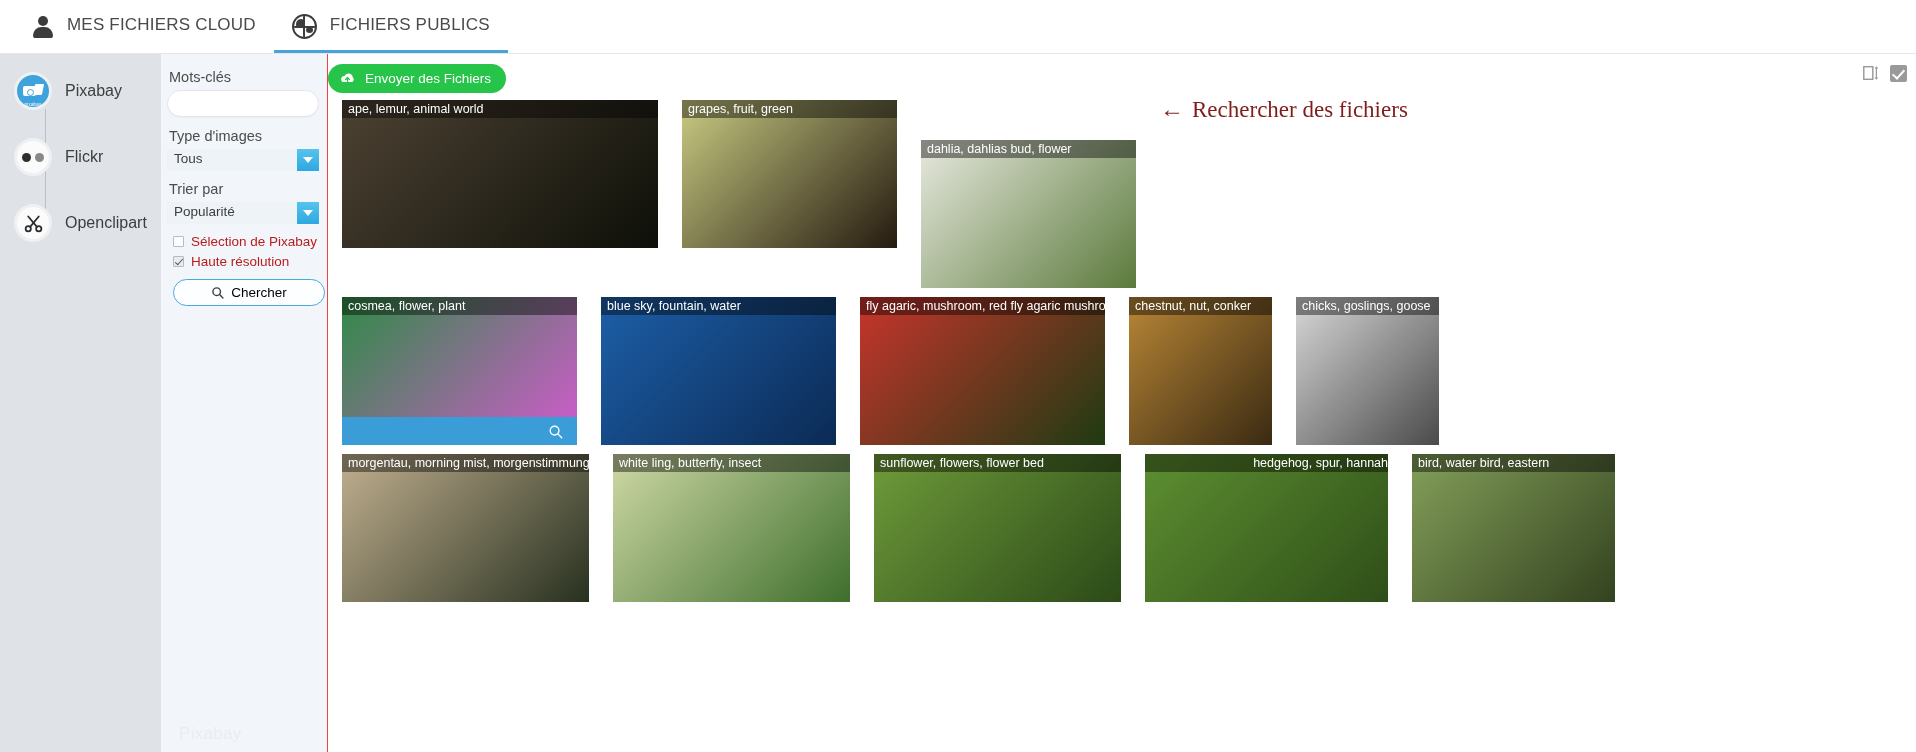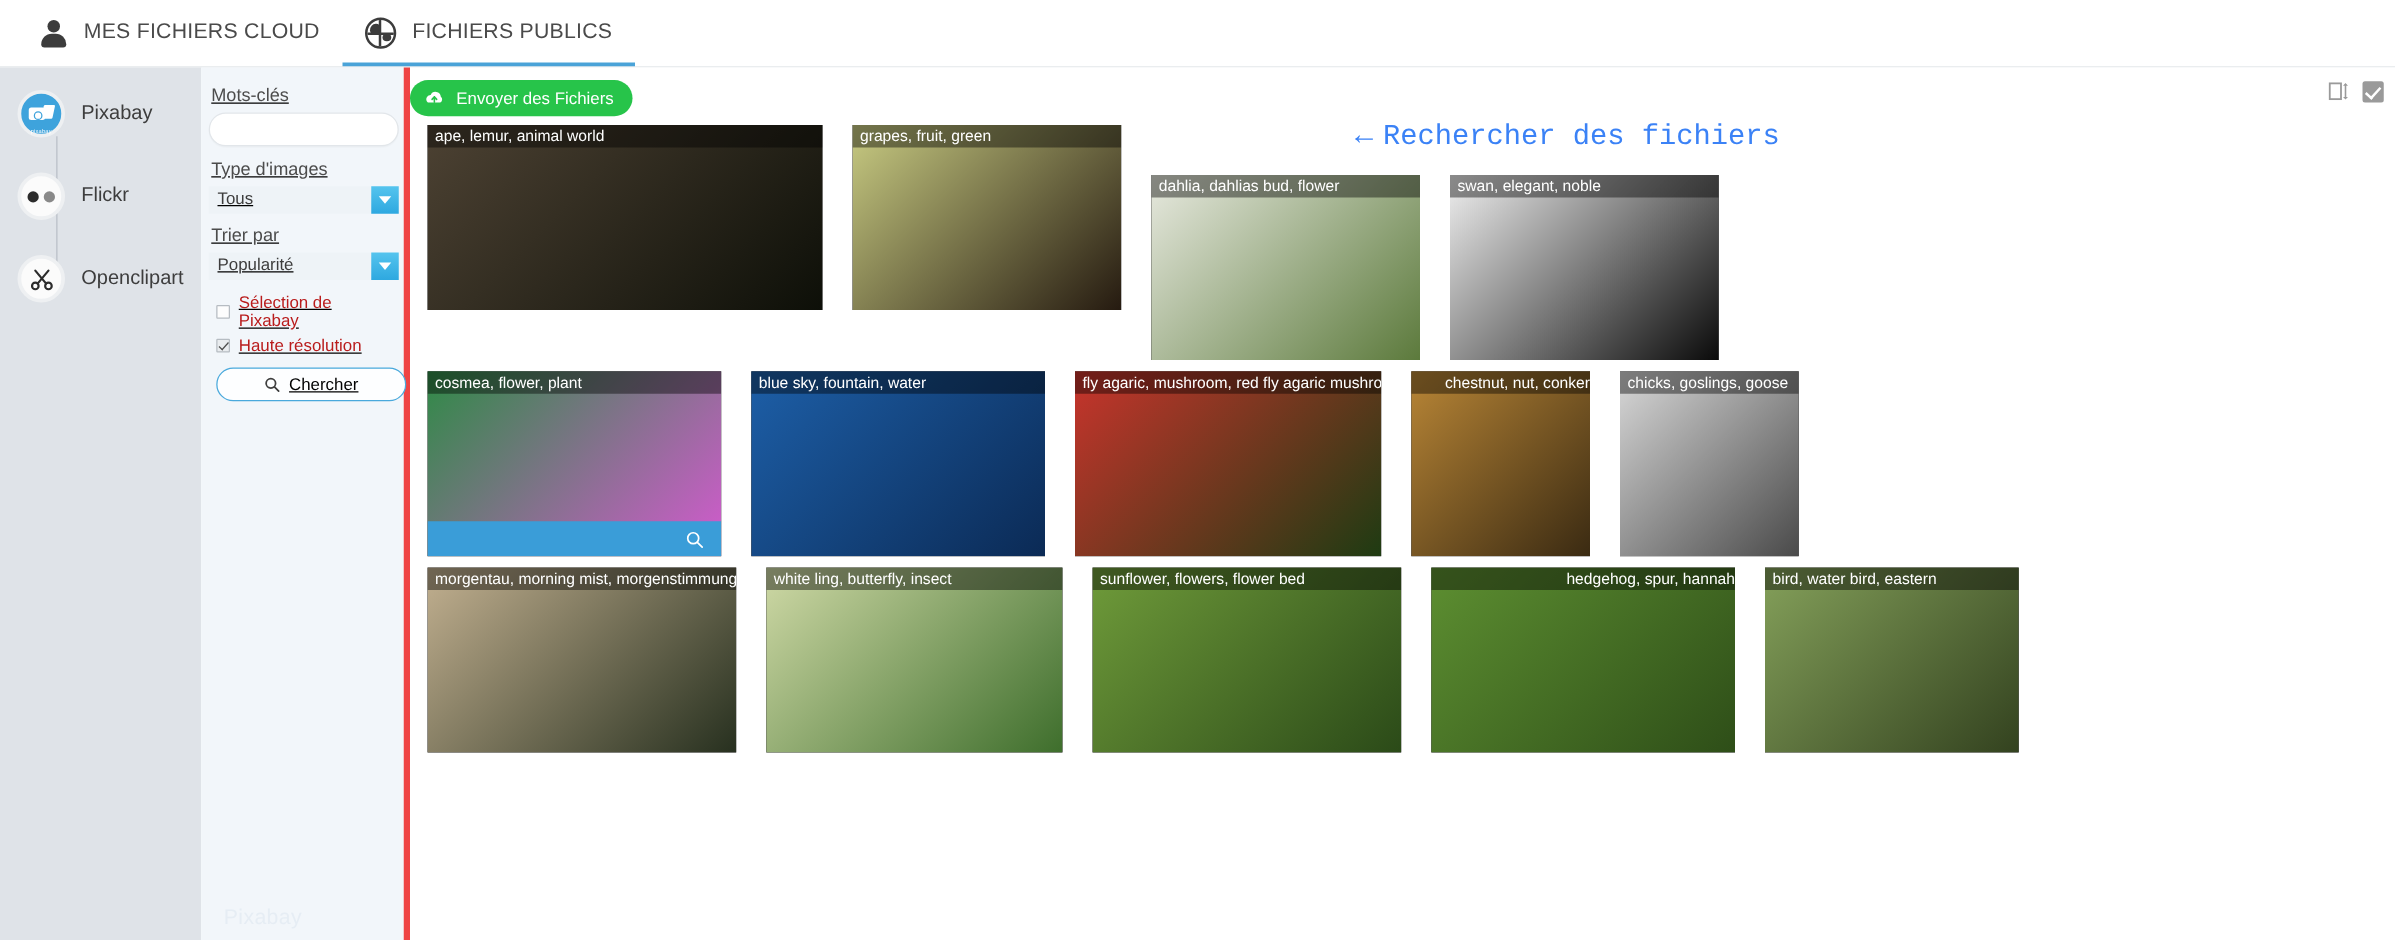--- a/index.html
+++ b/index.html
@@ -109,21 +109,21 @@
   .flickr-glyph { display:flex; gap:4px; align-items:center; }
   .flickr-glyph i { width:9px; height:9px; border-radius:50%; display:block; }
   .flickr-glyph i.a { background:#2c2c2c; }
   .flickr-glyph i.b { background:#2c2c2c; opacity:.55; }
   .scissors { width: 21px; height: 21px; display:block; }
 
   
   .panel {
     width: 167px; flex: 0 0 167px;
     background: #f2f6fa; padding: 12px 0 0 0;
-    position: relative; border-right: 5px solid #ef4444; text-decoration: underline;
+    position: relative; border-right: 1px solid #ef4444;
   }
   .panel-inner { padding: 0 6px 0 6px; }
   .field-label {
     font-size: 14.5px; color: #4c4c4c; margin: 3px 0 5px 2px;
   }
   .kw-input {
     width: 152px; height: 27px; background: #fff;
     border: 1px solid #e2e6ea; border-radius: 14px;
     font-size: 13px; padding: 0 12px; color: #333;
     font-family: "Liberation Sans", sans-serif; outline: none;
@@ -196,23 +196,23 @@
     width: 17px; height: 17px; background: #9a9a9a; border-radius: 2px;
     position: relative; cursor: pointer;
   }
   .ic-checkbox::after {
     content:""; position:absolute; left:5px; top:2px;
     width:5px; height:10px; border: solid #fff;
     border-width: 0 2.2px 2.2px 0; transform: rotate(42deg);
   }
 
   .annot {
-    position: absolute; left: 756px; top: 42px;
-    font-family: Liberation Mono, monospace;
-    font-size: 23px; color: #3b82f6; white-space: nowrap;
+    position: absolute; left: 832px; top: 42px;
+    font-family: Liberation Serif, serif;
+    font-size: 23px; color: #7f1d1d; white-space: nowrap;
   }
   .annot .arrow { font-size: 24px; margin-right: 8px; }
 
   
   .grid { position: absolute; left: 14px; top: 46px; right: 0; bottom: 0; }
   .grid-row { display: flex; gap: 24px; margin-bottom: 9px; }
   .tile {
     position: relative; overflow: hidden;
     flex: 0 0 auto; background: #222;
   }
@@ -359,45 +359,41 @@
             <div class="caption">ape, lemur, animal world</div>
           </div>
           <div class="tile" style="width: 215px; height: 148px;">
             <div class="ph" style="background: linear-gradient(135deg, rgb(200, 203, 130) 0%, rgb(37, 26, 16) 100%);"></div>
             <div class="caption">grapes, fruit, green</div>
           </div>
           <div class="tile offset" style="width: 215px; height: 148px; margin-top: 40px;">
             <div class="ph" style="background: linear-gradient(135deg, rgb(231, 233, 223) 0%, rgb(92, 122, 60) 100%);"></div>
             <div class="caption">dahlia, dahlias bud, flower</div>
           </div>
-          <div class="tile offset" style="width: 215px; height: 148px; margin-top: 40px;">
-            <div class="ph" style="background: linear-gradient(135deg, rgb(239, 239, 239) 0%, rgb(10, 10, 10) 100%);"></div>
-            <div class="caption">swan, elegant, noble</div>
-          </div>
         </div>
         <div class="grid-row">
           <div class="tile" style="width: 235px; height: 148px;">
             <div class="ph" style="background: linear-gradient(135deg, rgb(47, 138, 70) 0%, rgb(212, 90, 208) 100%);"></div>
             <div class="caption">cosmea, flower, plant</div>
             <div class="hoverbar">
               <svg width="15" height="15" viewBox="0 0 24 24" fill="none" stroke="#ffffff" stroke-width="2.2" stroke-linecap="round">
                 <circle cx="10.5" cy="10.5" r="7"></circle>
                 <line x1="15.8" y1="15.8" x2="22" y2="22"></line>
               </svg>
             </div>
           </div>
           <div class="tile" style="width: 235px; height: 148px;">
             <div class="ph" style="background: linear-gradient(135deg, rgb(29, 95, 168) 0%, rgb(11, 42, 85) 100%);"></div>
             <div class="caption">blue sky, fountain, water</div>
           </div>
           <div class="tile" style="width: 245px; height: 148px;">
             <div class="ph" style="background: linear-gradient(135deg, rgb(200, 52, 44) 0%, rgb(30, 59, 18) 100%);"></div>
             <div class="caption">fly agaric, mushroom, red fly agaric mushroom</div>
           </div>
-          <div class="tile" style="width: 143px; height: 148px; text-align: right;">
+          <div class="tile" style="width: 143px; height: 148px;">
             <div class="ph" style="background: linear-gradient(135deg, rgb(185, 134, 54) 0%, rgb(58, 42, 18) 100%);"></div>
             <div class="caption">chestnut, nut, conker</div>
           </div>
           <div class="tile" style="width: 143px; height: 148px;">
             <div class="ph" style="background: linear-gradient(135deg, rgb(216, 216, 216) 0%, rgb(74, 74, 74) 100%);"></div>
             <div class="caption">chicks, goslings, goose</div>
           </div>
         </div>
         <div class="grid-row">
           <div class="tile" style="width: 247px; height: 148px;">

